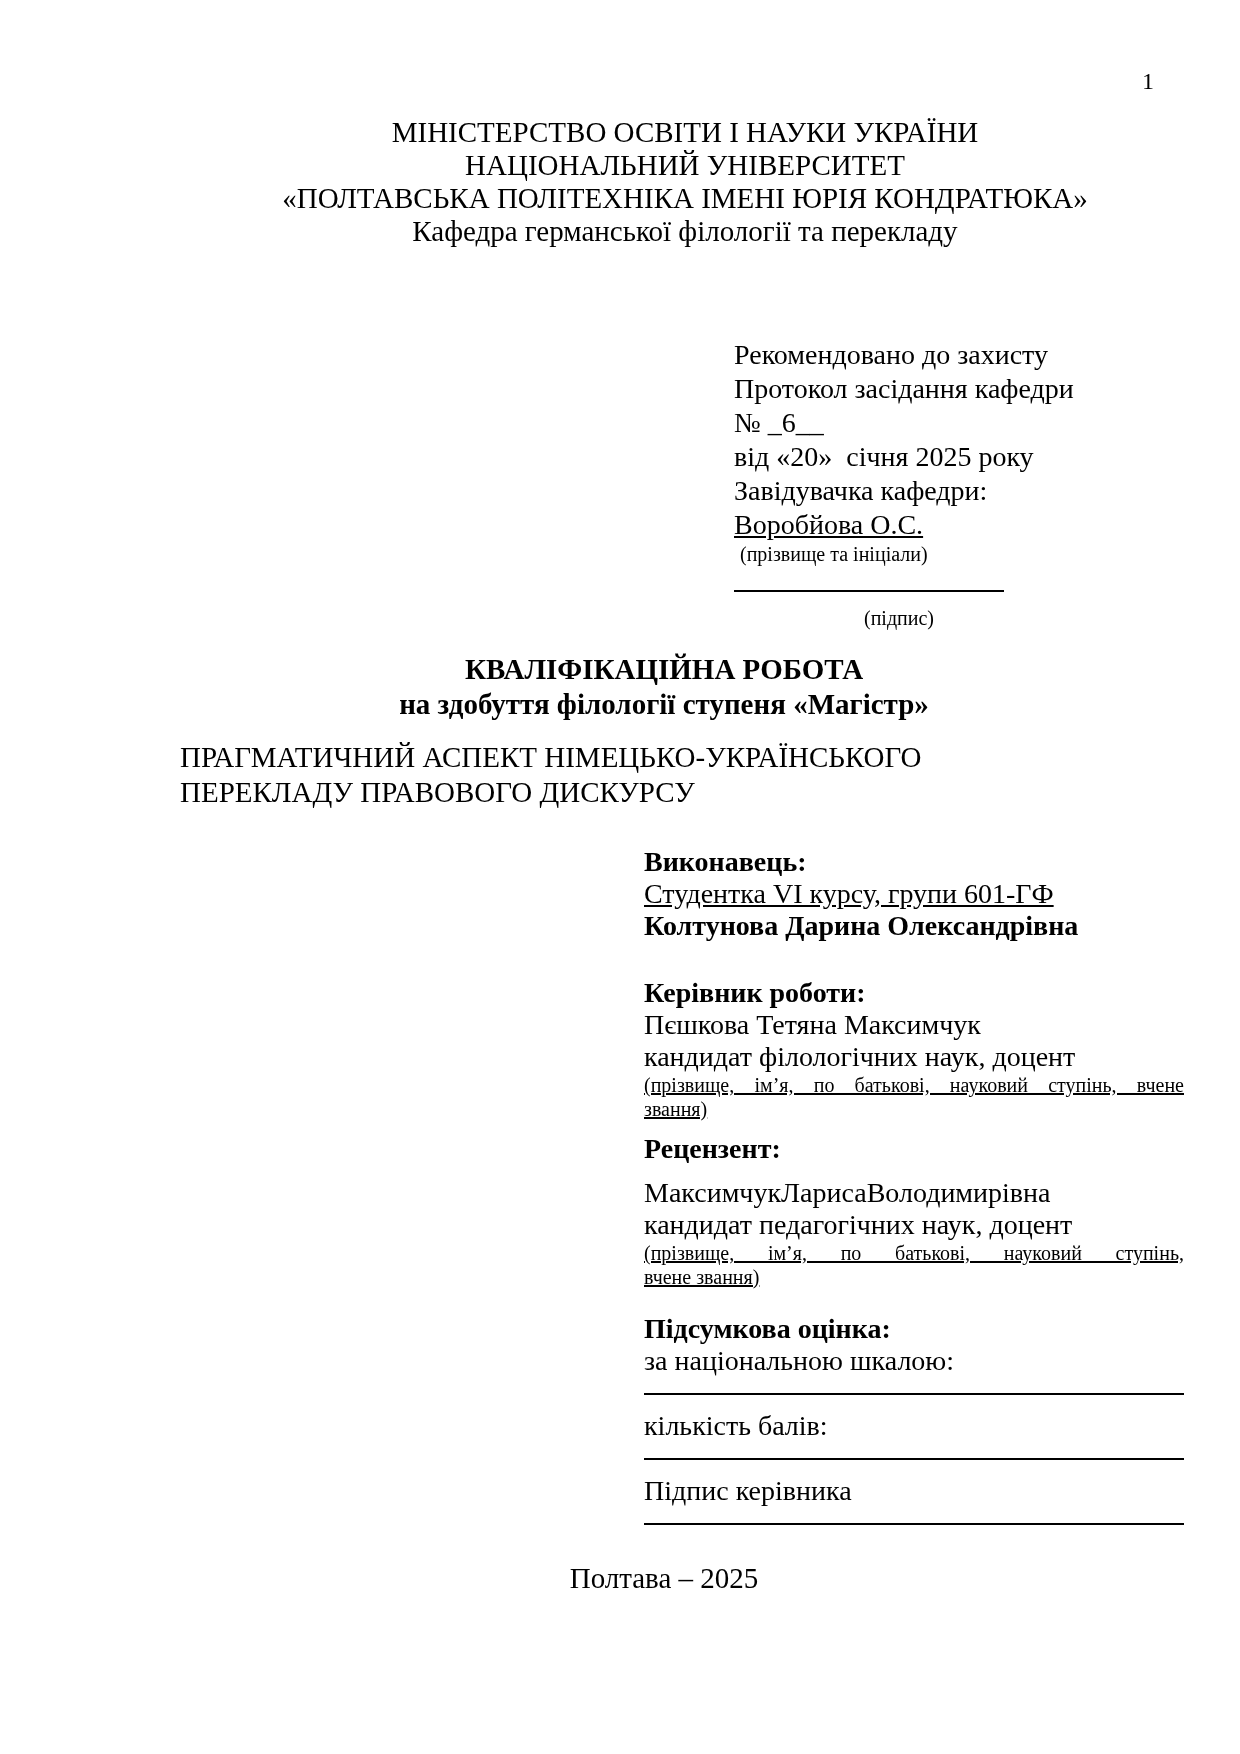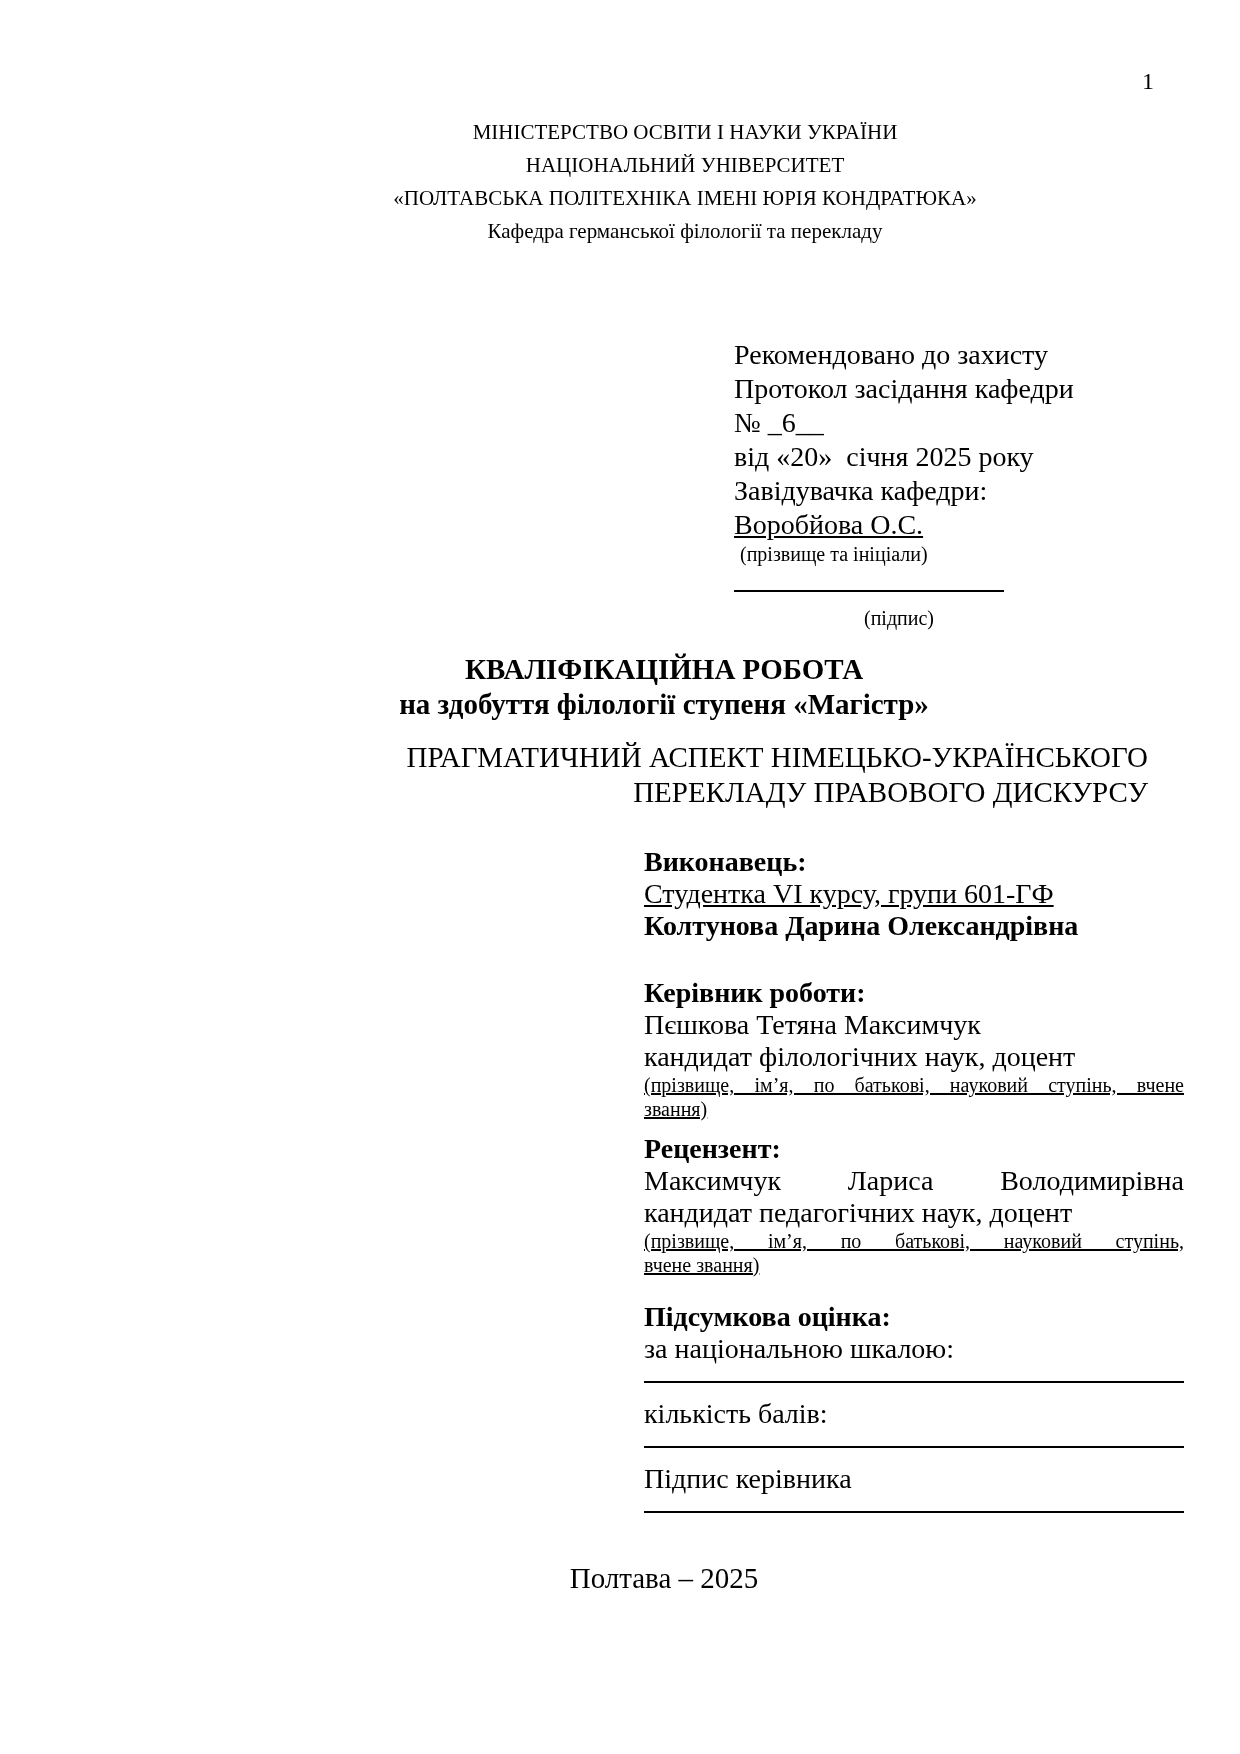--- a/index.html
+++ b/index.html
@@ -11,21 +11,21 @@
     color:#000;
     font-family:"Liberation Serif","DejaVu Serif",serif;
     overflow:hidden;
   }
   .page-number{
     position:absolute;top:68px;right:86px;
     font-size:24px;
   }
   .header{
     position:absolute;top:116px;left:180px;width:1010px;
-    text-align:center;font-size:21px;line-height:33px;
+    text-align:center;font-size:29px;line-height:33px;
     white-space:nowrap;
   }
   .approval{
     position:absolute;top:338px;left:734px;width:430px;
     font-size:28px;line-height:34px;
   }
   .underlined{text-decoration:underline;}
   .caption{font-size:20px;line-height:24px;}
   .cap-indent{padding-left:6px;}
   .sig-line{
@@ -33,34 +33,34 @@
     margin-top:24px;
   }
   .sig-caption{width:270px;text-align:center;padding-top:14px;padding-left:60px;box-sizing:border-box;}
   .main-title{
     position:absolute;top:652px;left:180px;width:968px;
     text-align:center;font-weight:bold;font-size:29px;line-height:35px;
     white-space:nowrap;
   }
   .topic{
     position:absolute;top:740px;left:180px;width:968px;
-    text-align:right;font-size:29px;line-height:35px;
+    text-align:left;font-size:29px;line-height:35px;
     white-space:nowrap;
   }
   .credits{
     position:absolute;top:846px;left:644px;width:540px;
     font-size:28px;line-height:32px;
   }
   .bold{font-weight:bold;}
   .gap35{margin-top:35px;}
   .gap20{margin-top:12px;}
   .gap24{margin-top:24px;}
   .just{text-align:justify;text-align-last:justify;text-decoration:underline;}
   .just-left{text-align:left;text-decoration:underline;}
-  .name-spread{display:flex;justify-content:space-between;}
+  .name-spread{display:flex;justify-content:flex-start;margin-top:12px;}
   .blank-rule{
     width:100%;height:0;border-top:2px solid #000;
     margin-top:16px;margin-bottom:15px;
   }
   .footer-city{
     position:absolute;top:1562px;left:180px;width:968px;
     text-align:center;font-size:29px;
   }
 </style>
 </head>

